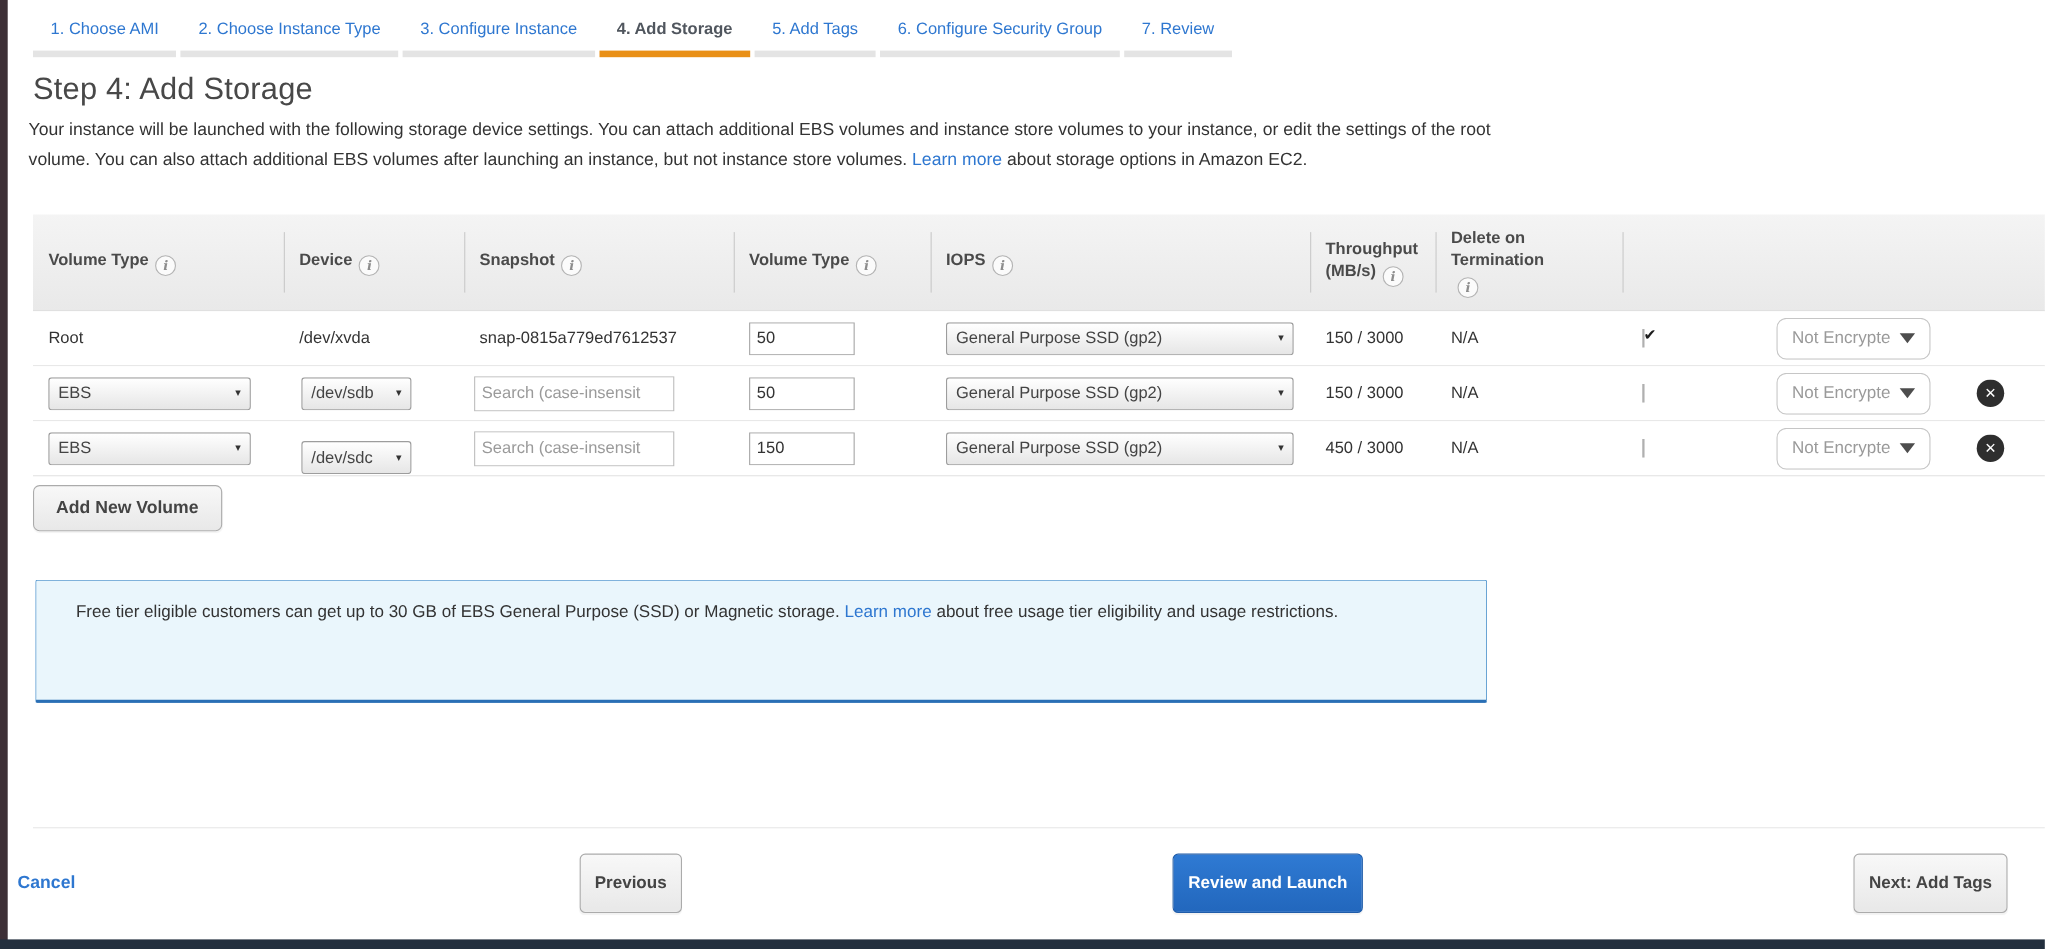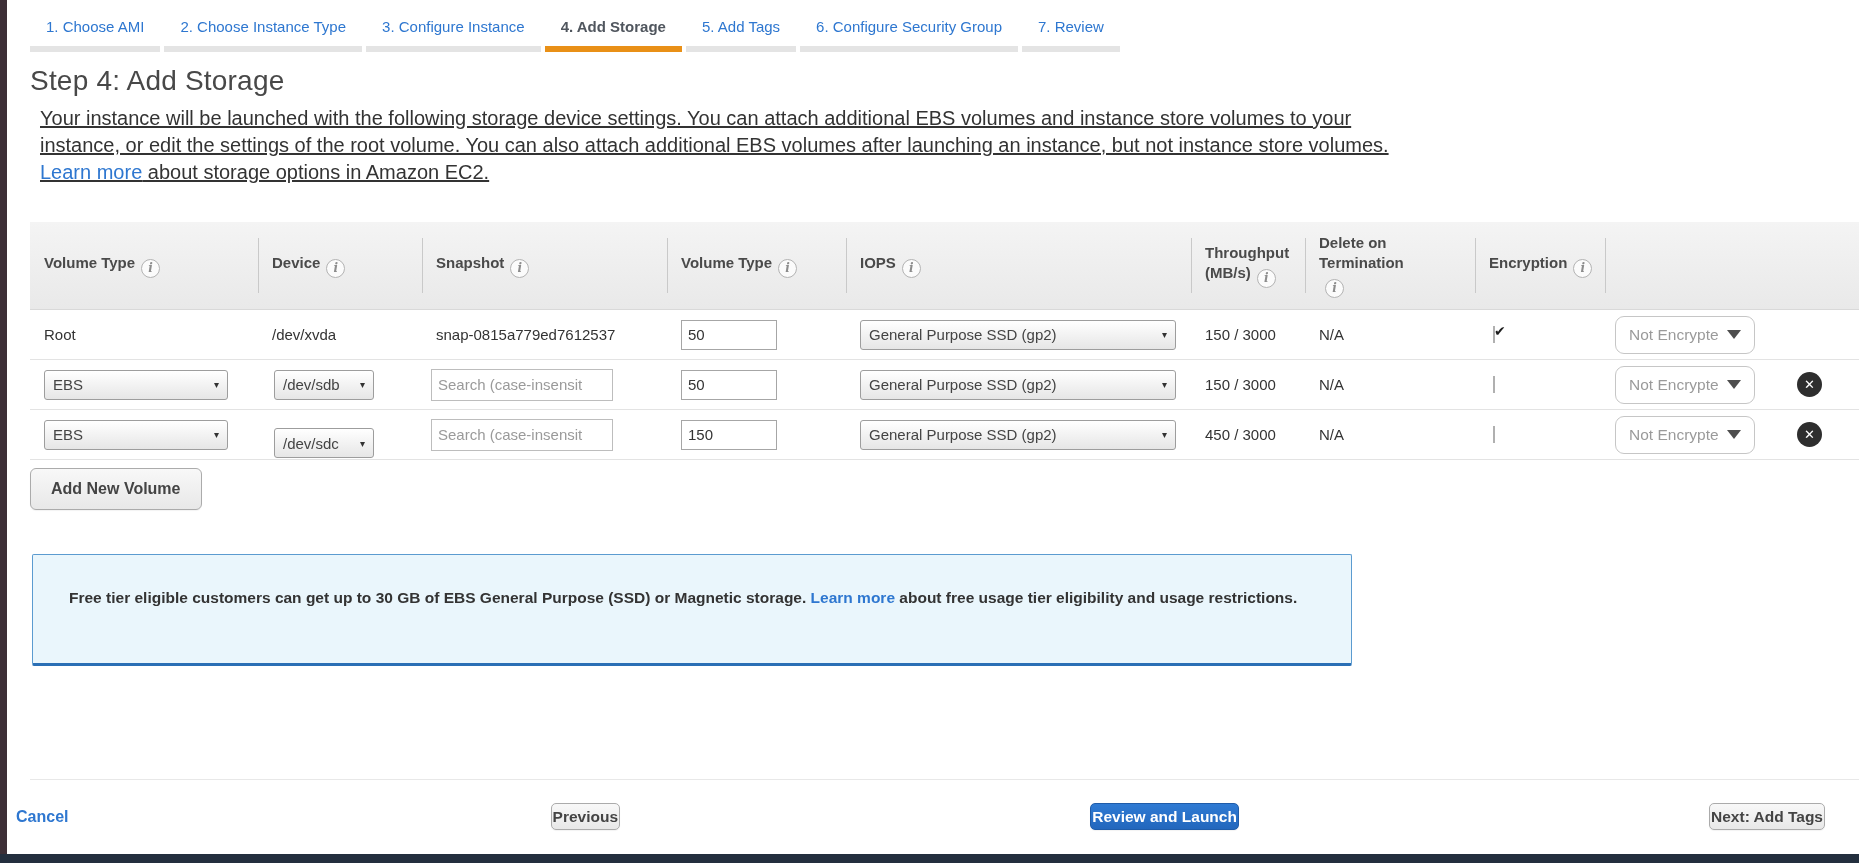--- a/index.html
+++ b/index.html
@@ -15,21 +15,21 @@
   .left-strip { position: absolute; left:0; top:0; width:7px; height:863px; background:#3d2f36; z-index:5; }
   .bottom-bar { position: absolute; left:0; bottom:0; width:1859px; height:9px; background:#232f3e; z-index:6; }
 
   
   .tabs { display:flex; gap:4px; margin-left:30px; padding-top:15px; }
   .tab { color:#2e77d0; font-size:15px; padding:3px 16px 11px 16px; border-bottom:6px solid #e4e4e4; cursor:pointer; white-space:nowrap; }
   .tab.active { color:#50565e; font-weight:bold; border-bottom-color:#e99017; }
 
   
   .page-title { margin:13px 0 8px 30px; font-size:28px; font-weight:400; color:#484848; letter-spacing:0.2px; }
-  .page-desc { margin-left:40px; width:1356px; font-size:20px; line-height:27px; color:#333;text-decoration:underline; }
+  .page-desc { margin-left:26px; width:1356px; font-size:16px; line-height:27px; color:#333; }
   a.link { color:#2e77d0; text-decoration:none; cursor:pointer; }
 
   
   .storage-table { margin-left:30px; width:1829px; margin-top:36px; }
   .grid-row {
     display:grid;
     grid-template-columns:228px 164px 245px 179px 345px 114px 170px 130px 174px 80px;
     align-items:center;
   }
   .thead { background:linear-gradient(#f4f4f4,#e9e9e9); height:88px; border-bottom:1px solid #d9d9d9; }
@@ -83,31 +83,31 @@
   .delete-x {
     width:25px; height:25px; border-radius:50%; background:#2e2e2e; color:#fff;
     display:flex; align-items:center; justify-content:center; font-size:13px; font-weight:bold;
     cursor:pointer; margin-left:18px;
   }
 
   
   .btn {
     display:inline-flex; align-items:center; justify-content:center; white-space:nowrap;
     border-radius:5px; font-weight:bold; font-size:15.5px; color:#444; cursor:pointer;
-    background:linear-gradient(#f8f8f8,#e8e8e8); border:1px solid #ababab; height:27px; padding:0 1px;
+    background:linear-gradient(#f8f8f8,#e8e8e8); border:1px solid #ababab; height:54px; padding:0 13px;
     box-shadow:0 1px 1px rgba(0,0,0,0.05);
   }
   .btn.primary { background:linear-gradient(#2f7ad3,#2267bd); border-color:#1f5ca9; color:#fff; }
   .add-volume-btn { margin:8px 0 0 30px; height:42px; font-size:16px; border-radius:6px; padding:0 20px; }
 
   
   .free-tier-box {
     margin:44px 0 0 32px; width:1320px; min-height:112px;
     background:#eaf6fc; border:1px solid #5b9bd0; border-bottom:3px solid #2a6fb5; border-radius:2px;
-    padding:29px 40px 26px 36px; font-size:15.5px; line-height:27px; color:#333;font-weight:bold;
+    padding:15px 40px 26px 36px; font-size:15.5px; line-height:27px; color:#333;
   }
 
   
   .footer-divider { margin:113px 0 0 30px; width:1829px; height:1px; background:#e8e8e8; }
   .footer-actions { display:flex; align-items:center; justify-content:space-between; gap:14px; margin:23px 34px 0 16px; }
   .cancel-link { color:#2e77d0; font-weight:bold; font-size:16px; margin-right:12px; cursor:pointer; }
 </style>
 </head>
 <body>
 
@@ -147,23 +147,20 @@
       </div>
     <div class="hcell">
         <span class="hlabel"><span>IOPS</span><span class="info-icon">i</span></span>
       </div>
     <div class="hcell">
         <span class="hlabel narrow"><span>Throughput (MB/s)</span><span class="info-icon">i</span></span>
       </div>
     <div class="hcell">
         <span class="hlabel narrow2"><span>Delete on Termination</span><span class="info-icon">i</span></span>
       </div>
-    <div class="hcell">
-        <span class="hlabel"><span>Encryption</span><span class="info-icon">i</span></span>
-      </div>
     <div class="hcell"></div>
   </div>
 
   <div class="grid-row trow">
     <div class="tcell">Root</div>
     <div class="tcell">/dev/xvda</div>
     <div class="tcell">snap-0815a779ed7612537</div>
     <div class="tcell"><input class="num-input" value="50" style=""></div>
     <div class="tcell"><span class="select w-voltype">
           <span>General Purpose SSD (gp2)</span>

